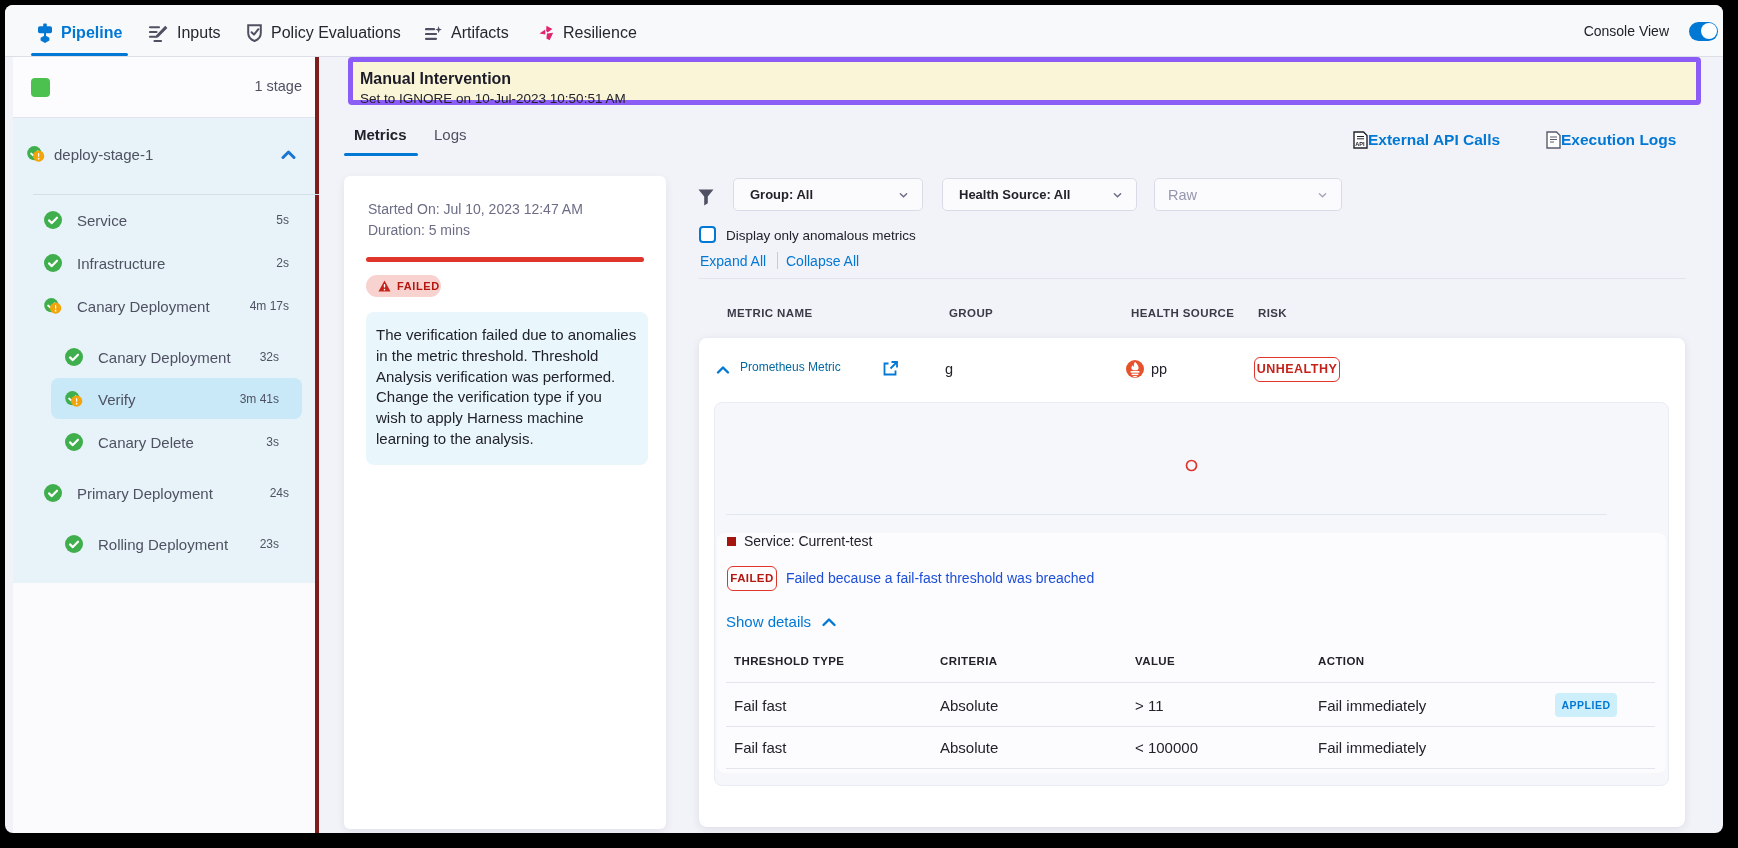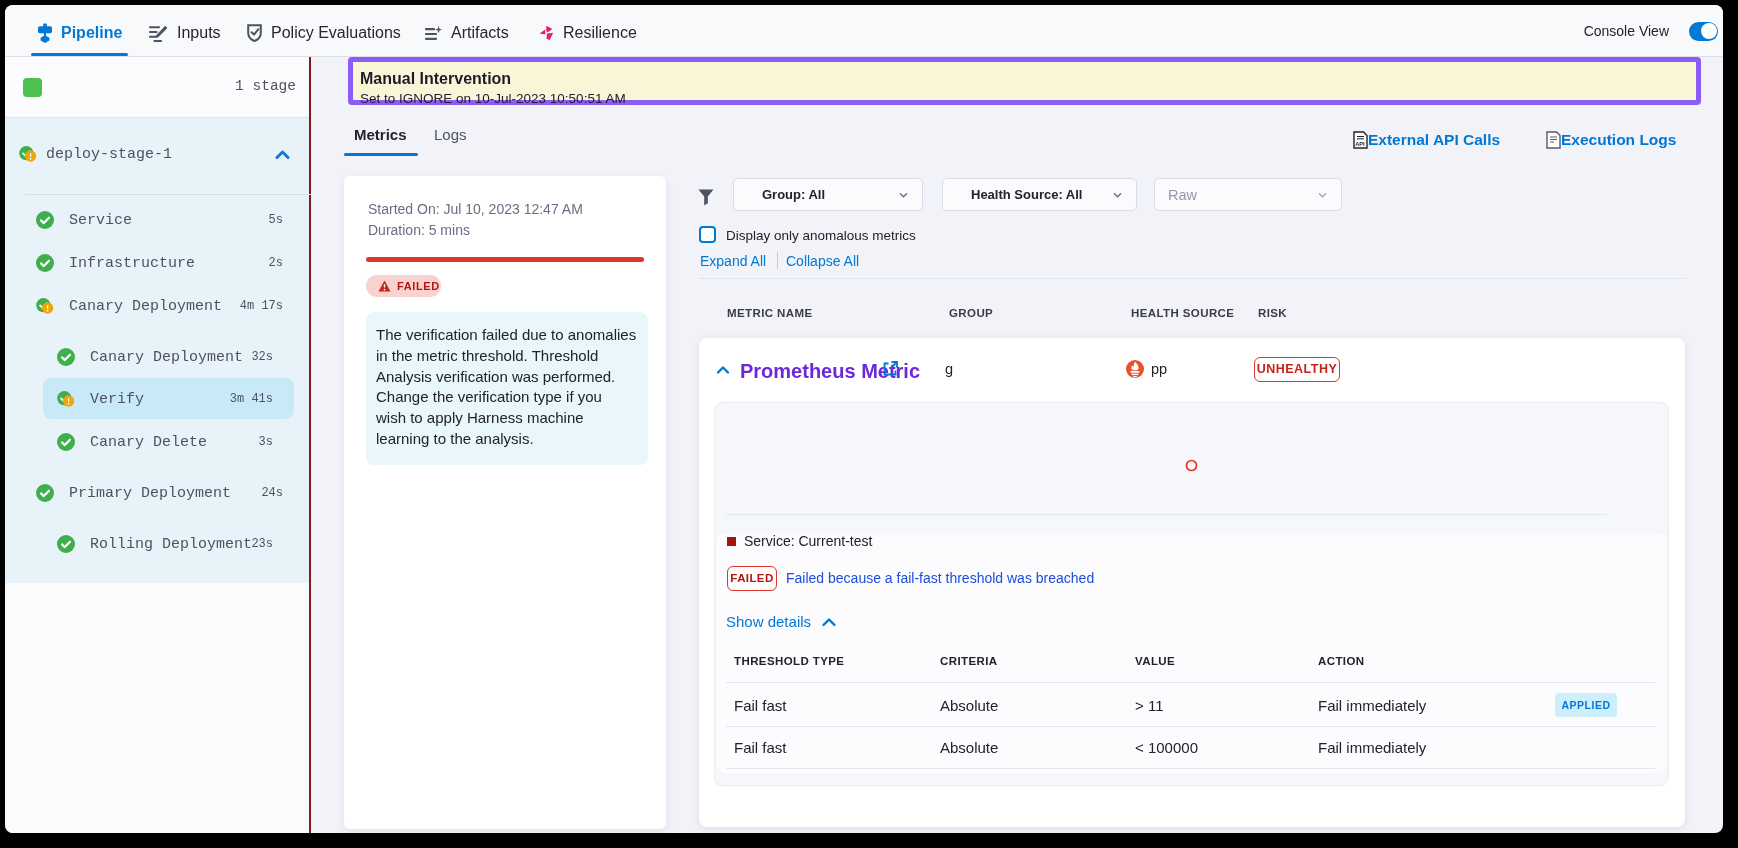--- a/index.html
+++ b/index.html
@@ -8,39 +8,39 @@
 #app { position:absolute; left:5px; top:5px; width:1718px; height:828px; background:#f2f3f9; border-radius:8px; overflow:hidden; }
 
 #nav { position:absolute; left:0; top:0; width:1718px; height:52px; background:#f8f9fb; border-bottom:1px solid #dcdee8; }
 .navitem { position:absolute; top:2px; height:52px; display:flex; align-items:center; gap:9px; font-size:16px; color:#26272f; font-weight:500; }
 .navitem.active { color:#0278d5; font-weight:700; }
 #nav-underline { position:absolute; left:26px; top:48px; width:97px; height:3px; background:#0278d5; border-radius:2px; }
 #consoleview { position:absolute; right:5px; top:0; height:52px; display:flex; align-items:center; gap:20px; font-size:14px; color:#22222a; }
 .toggle { width:29px; height:19px; background:#0278d5; border-radius:10px; position:relative; }
 .toggle .knob { position:absolute; right:1.5px; top:1.5px; width:16px; height:16px; background:#fff; border-radius:50%; }
 
-#sidebar { position:absolute; left:0; top:52px; width:306px; height:776px; background:#fbfbfd; border-right:2px solid #7f1d1d;font-family:Liberation Mono, monospace; }
+#sidebar { position:absolute; left:8px; top:52px; width:306px; height:776px; background:#fbfbfd; border-right:4px solid #7f1d1d; }
 #sb-top { position:absolute; left:0; top:0; width:100%; height:61px; background:#fcfcfe; border-bottom:1px solid #e3e4ed; }
 #sb-cyan { position:absolute; left:0; top:61px; width:100%; height:465px; background:#e7f3f8; }
 .greensq { position:absolute; left:18px; top:21px; width:19px; height:19px; background:#4cc14f; border-radius:4px; }
 #onestage { position:absolute; right:13px; top:21px; font-size:14.5px; color:#4f5162; }
 .sb-row { position:absolute; left:0; width:100%; height:42px;padding-left:48px; }
 .sb-ic { position:absolute; top:50%; margin-top:-9px; width:18px; height:18px; }
 .sb-name { position:absolute; top:50%; transform:translateY(-50%); font-size:15px; color:#4f5162; white-space:nowrap; }
 .sb-dur { position:absolute; right:26px; top:50%; transform:translateY(-50%); font-size:12px; color:#4f5162; }
 #verify-hl { position:absolute; left:38px; top:321px; width:251px; height:41px; background:#c9e9f8; border-radius:8px; }
 
 #banner { position:absolute; left:343px; top:52px; width:1353px; height:48px; background:#fbf5d8; border:5px solid #8b5cf6; border-radius:4px; }
 #banner b { position:absolute; left:7px; top:8px; font-size:16px; color:#1c1c28; }
 #banner span { position:absolute; left:7px; top:29px; font-size:13.5px; color:#22222a; }
 .tab { position:absolute; font-size:15px; color:#4f5162; }
 #tab-underline { position:absolute; left:339px; top:148px; width:74px; height:3px; background:#0278d5; border-radius:2px; }
 .toplink { position:absolute; top:126px; display:flex; align-items:center; gap:0; font-size:15.5px; font-weight:700; color:#0278d5; }
 
-.selbox { position:absolute; top:173px; height:33px; background:#fbfbfe; border:1px solid #d9dbe7; border-radius:5px; font-size:13px; font-weight:600; color:#22222a; display:flex; align-items:center; padding-left:28px; }
+.selbox { position:absolute; top:173px; height:33px; background:#fbfbfe; border:1px solid #d9dbe7; border-radius:5px; font-size:13px; font-weight:600; color:#22222a; display:flex; align-items:center; padding-left:16px; }
 .selbox .chev { position:absolute; right:14px; top:12px; width:9px; height:9px; }
 .bluelink { color:#0278d5; font-size:14px; }
 
 .colhdr { position:absolute; top:302px; font-size:11.5px; font-weight:700; color:#3a3b47; letter-spacing:0.4px; }
 
 #card { position:absolute; left:694px; top:333px; width:986px; height:489px; background:#fff; border-radius:8px; box-shadow:0 2px 8px rgba(40,41,61,0.10); }
 #graybox { position:absolute; left:15px; top:64px; width:955px; height:384px; background:#f6f7fb; border:1px solid #e9ecf3; border-radius:8px; }
 #whitepanel { position:absolute; left:2px; top:130px; width:949px; height:240px; background:#fcfcfe; border-radius:8px; }
 .divline { position:absolute; height:1px; background:#e3e5ee; }
 
@@ -279,21 +279,21 @@
   <div class="colhdr" style="left:944px;">GROUP</div>
   <div class="colhdr" style="left:1126px;">HEALTH SOURCE</div>
   <div class="colhdr" style="left:1253px;">RISK</div>
   <div class="divline" style="left:694px; top:273px; width:987px; background:#e1e3ed;"></div>
 
   <div id="card">
 
     <svg class="abs" style="left:17px; top:27px;" width="14" height="10" viewBox="0 0 14 10">
         <path d="M2 7.5 L7 2.5 L12 7.5" stroke="#0278d5" stroke-width="2.4" fill="none" stroke-linecap="round" stroke-linejoin="round"></path>
       </svg>
-    <div class="abs" style="left:41px; top:22px; font-size:20px; color:#6d28d9;font-weight:bold;">Prometheus Metric</div>
+    <div class="abs" style="left:41px; top:22px; font-size:12px; color:#0369a1;">Prometheus Metric</div>
     <svg class="abs" style="left:183px; top:22px;" width="17" height="17" viewBox="0 0 17 17">
         <path d="M6.5 3.5 H2.5 V14.5 H13.5 V10.5" fill="none" stroke="#0278d5" stroke-width="1.8"></path>
         <path d="M9.5 2 H15 V7.5" fill="none" stroke="#0278d5" stroke-width="1.8"></path>
         <path d="M15 2 L8.5 8.5" stroke="#0278d5" stroke-width="1.8"></path>
       </svg>
     <div class="abs" style="left:246px; top:23px; font-size:14.5px; color:#22222a;">g</div>
     <svg class="abs" style="left:427px; top:22px;" width="18" height="18" viewBox="0 0 18 18">
         <circle cx="9" cy="9" r="9" fill="#e6522c"></circle>
         <path d="M9 1.8 C11 3.6 12.6 5.8 12.6 7.9 C12.6 9.4 11.4 10.2 9 10.2 C6.6 10.2 5.4 9.4 5.4 7.9 C5.4 7 5.8 6.1 6.3 5.3 C6.6 6.1 7.2 6.6 7.9 6.6 C7.6 5.1 8 3.2 9 1.8 Z" fill="#fff"></path>
         <rect x="4.6" y="11" width="8.8" height="1.7" fill="#fff"></rect>

